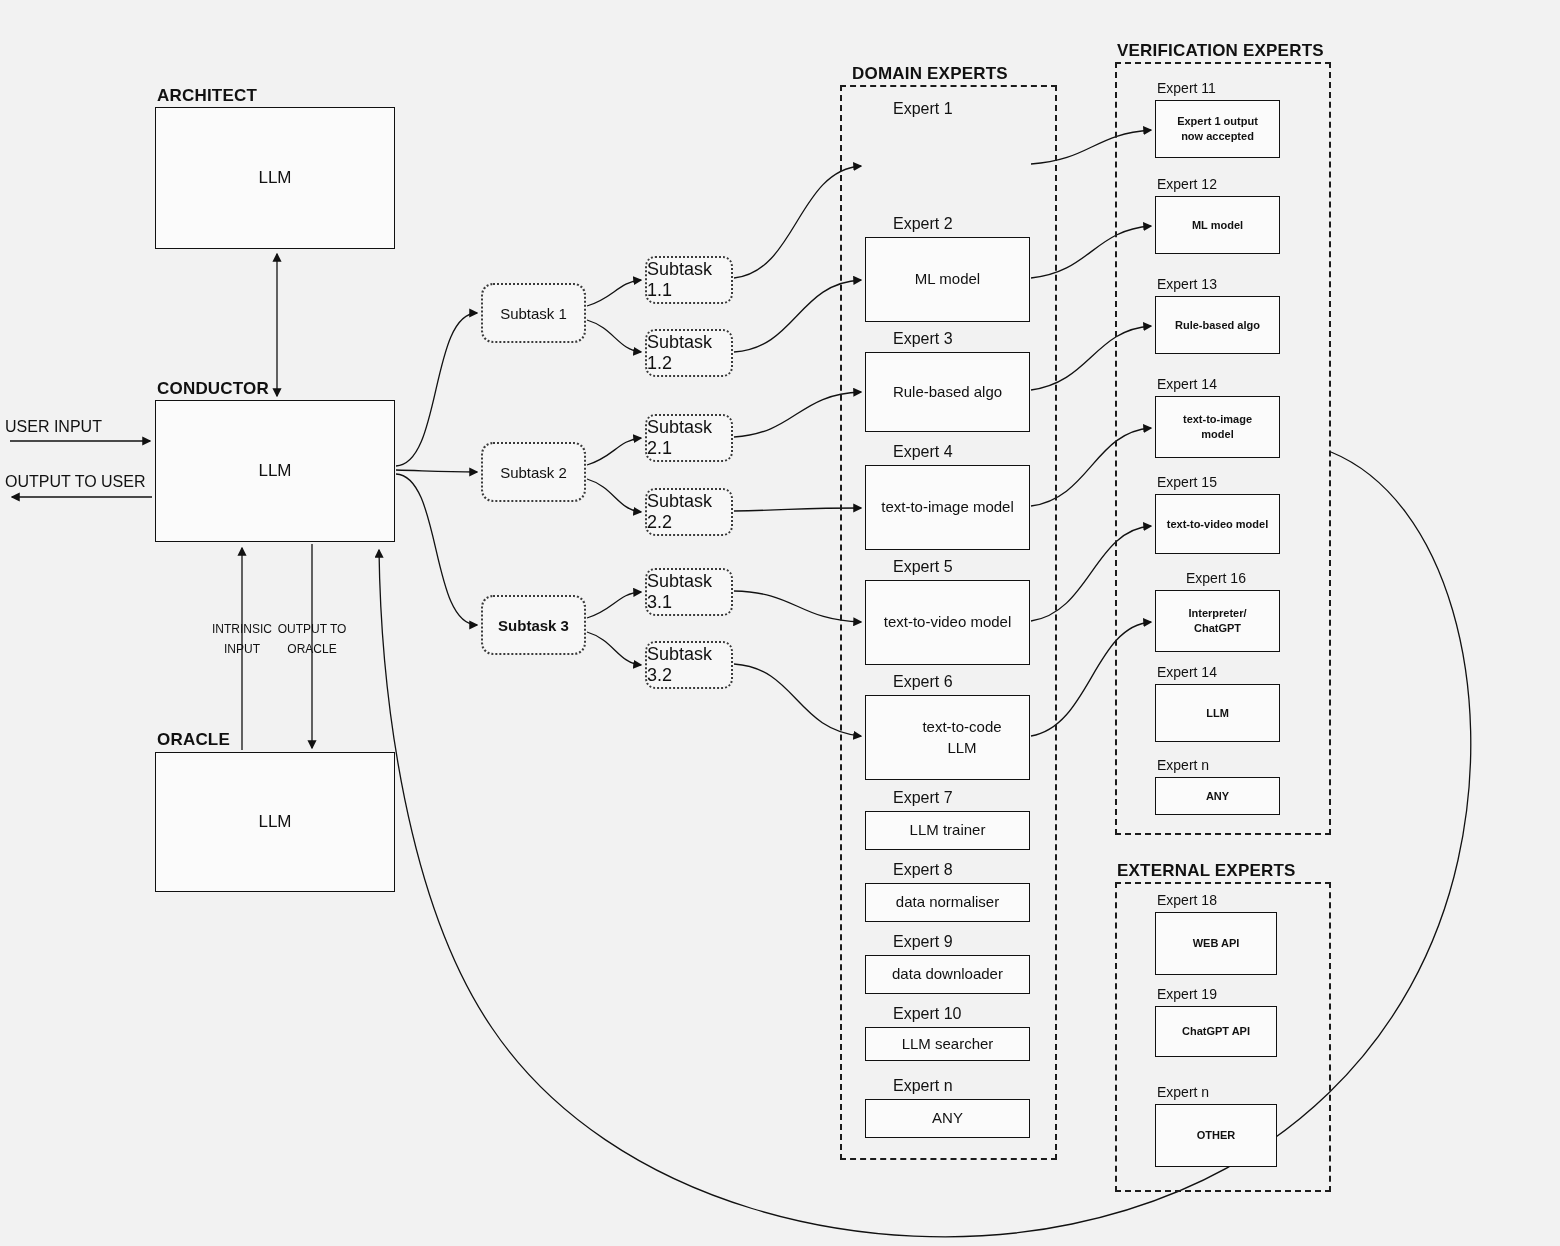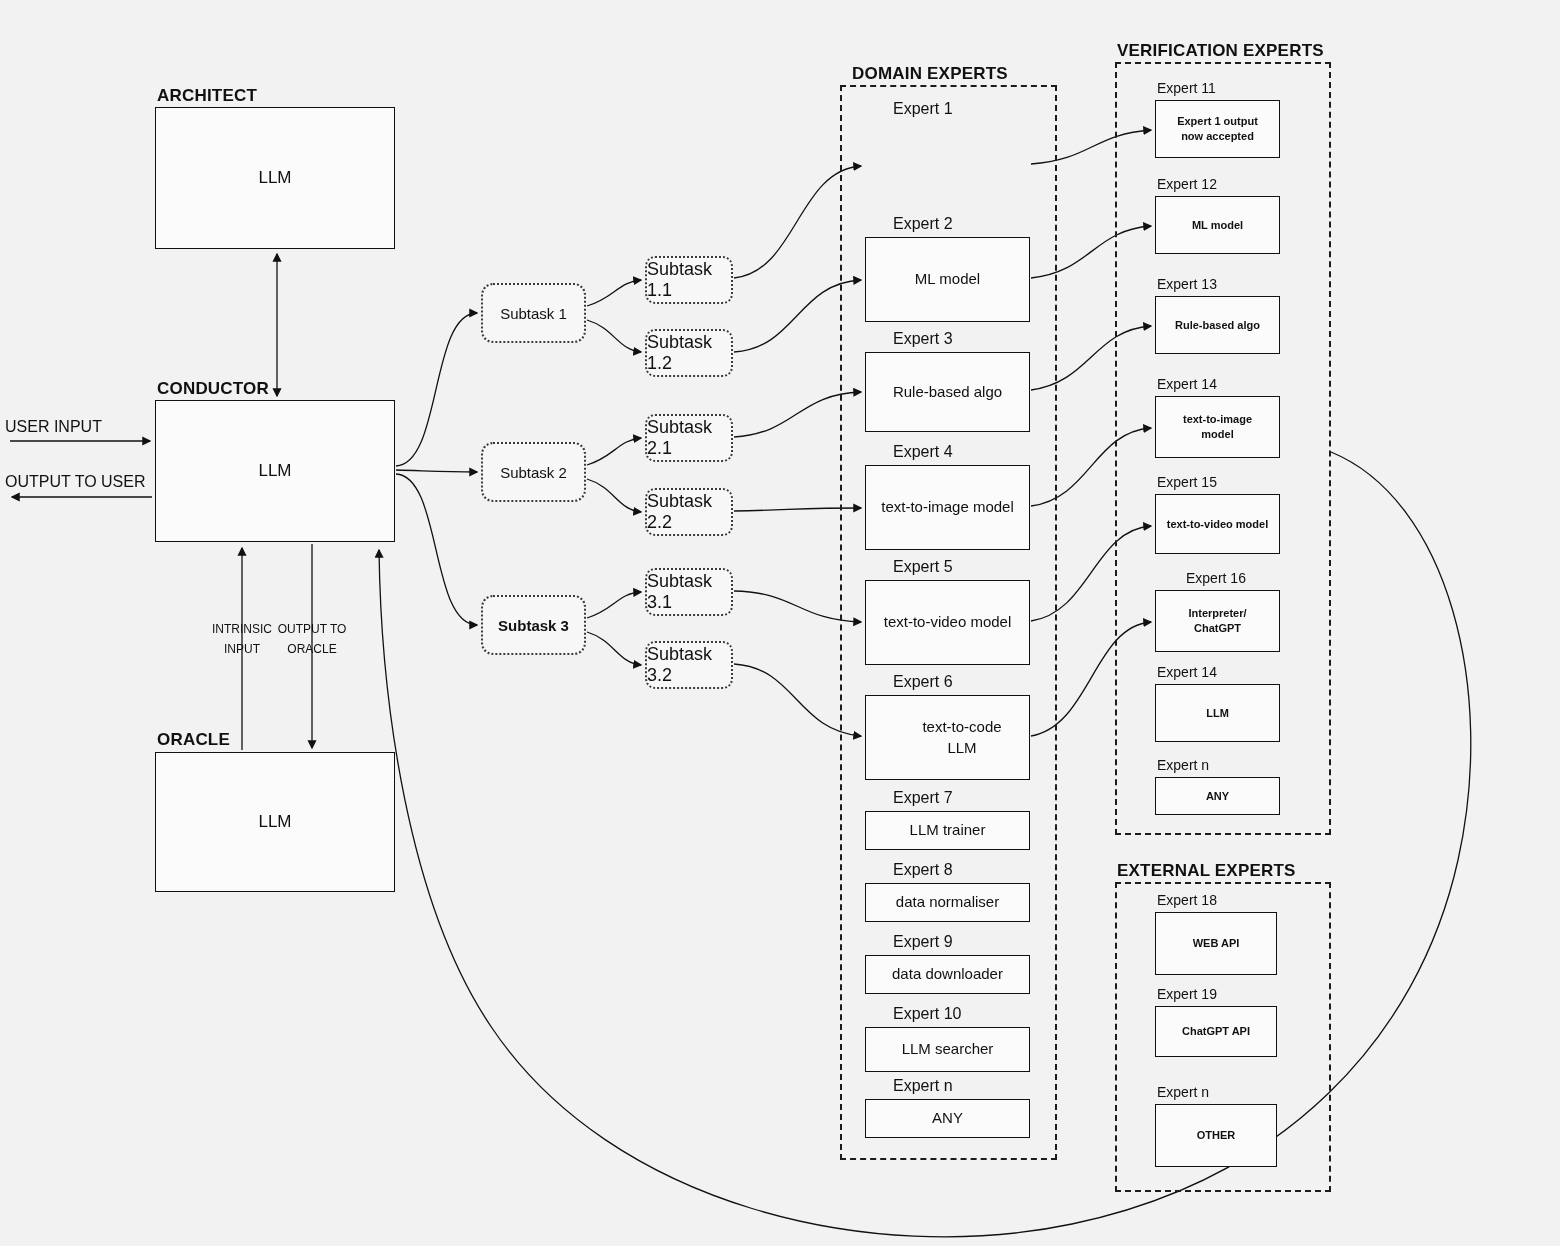--- a/index.html
+++ b/index.html
@@ -132,21 +132,21 @@
   <div class="ebox" style="left:865px; top:883px; width:165px; height:39px;">
       <span>data normaliser</span>
     </div>
 
   <div class="elabel" style="left:867px; top:933px;">Expert 9</div>
   <div class="ebox" style="left:865px; top:955px; width:165px; height:39px;">
       <span>data downloader</span>
     </div>
 
   <div class="elabel" style="left:867px; top:1005px;">Expert 10</div>
-  <div class="ebox" style="left:865px; top:1027px; width:165px; height:45px;">
+  <div class="ebox" style="left:865px; top:1027px; width:165px; height:34px;">
       <span>LLM searcher</span>
     </div>
 
   <div class="elabel" style="left:867px; top:1077px;">Expert n</div>
   <div class="ebox" style="left:865px; top:1099px; width:165px; height:39px;">
       <span>ANY</span>
     </div>
 
   <div class="group-title" style="left:1117px; top:41px;">VERIFICATION EXPERTS</div>
   <div class="group" style="left:1115px; top:62px; width:216px; height:773px;"></div>

